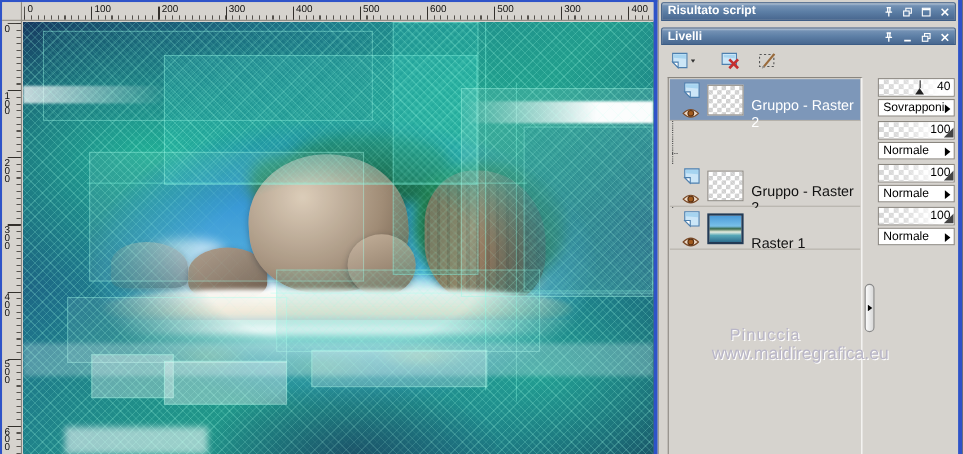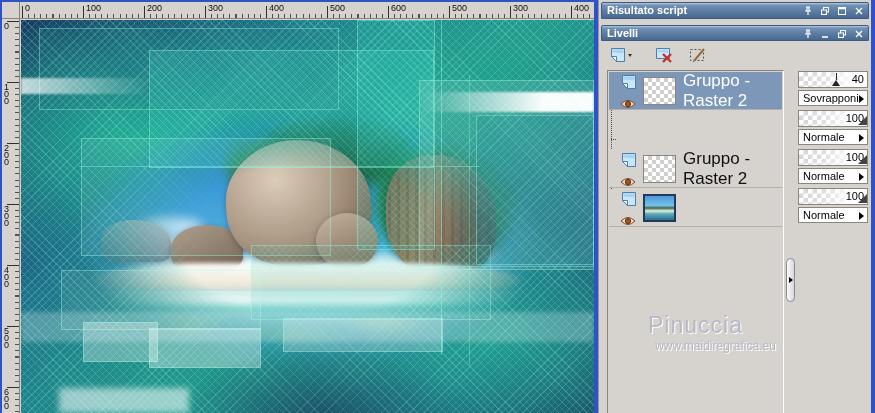--- a/index.html
+++ b/index.html
@@ -80,21 +80,21 @@
   .tool-sep{width:6px;}
 
   .layers-list{position:absolute;left:8px;top:70px;width:177px;bottom:0;background:#d6d3ce;
      border-top:1px solid #8a867f;border-left:1px solid #8a867f;border-right:1px solid #fff;}
   .layer-row{position:absolute;left:1px;right:1px;height:38px;border-bottom:1px solid #b5b1aa;background:#d6d3ce;}
   .layer-row.selected{background:#7d97b9;}
   .layer-row.selected .lname{color:#fff;}
   .lpage{position:absolute;left:10px;top:2px;}
   .leye{position:absolute;left:11px;top:23px;}
   .lthumb{position:absolute;left:34px;top:5px;width:33px;height:28px;border:1px solid #8a867f;background:#fff;}
-  .lname{position:absolute;left:74px;top:0;height:38px;display:flex;align-items:center;font-size:17px;color:#111;}
+  .lname{position:absolute;left:74px;top:12px;height:38px;display:flex;align-items:center;font-size:13px;color:#111;}
   .t-checker{background-color:#fff;background-image:
       linear-gradient(45deg,#cfcfcf 25%,transparent 25% 75%,#cfcfcf 75%),
       linear-gradient(45deg,#cfcfcf 25%,transparent 25% 75%,#cfcfcf 75%);
       background-size:8px 8px;background-position:0 0,4px 4px;}
   .t-pattern{background-color:#2f9e96;background-image:
       radial-gradient(circle at 50% 50%, #fff 22%, rgba(255,255,255,.55) 32%, rgba(255,255,255,0) 48%),
       repeating-conic-gradient(from 8deg, rgba(255,255,255,.85) 0deg 4deg, rgba(46,158,150,0) 4deg 24deg);}
   .t-photo{border:2px solid #223a55;background:linear-gradient(180deg,#4a9ad8 0%,#79c0e8 40%,#3a6a4a 50%,#e8eee0 62%,#58a8b8 75%,#2e6e8e 100%);}
   .grp-line{position:absolute;left:3px;top:28px;height:120px;border-left:1px dotted #4a4a4a;}
   .grp-stub{position:absolute;left:3px;width:5px;border-top:1px dotted #4a4a4a;}
@@ -114,22 +114,22 @@
   .op-val{position:absolute;right:3px;top:1px;font-size:11px;color:#000;}
   .op-handle{position:absolute;top:1px;width:9px;height:14px;}
   .op-handle .stem{position:absolute;left:4px;top:0;width:1px;height:7px;background:#222;}
   .op-handle .tri{position:absolute;left:0;top:7px;width:0;height:0;border-left:4px solid transparent;border-right:4px solid transparent;border-bottom:6px solid #222;}
   .op-corner{position:absolute;right:0;bottom:1px;width:0;height:0;border-bottom:9px solid #444;border-left:9px solid transparent;}
   .blend-field{position:absolute;left:0;width:70px;height:16px;background:#fff;border:1px solid #8a867f;font-size:11px;color:#000;line-height:14px;padding-left:4px;}
   .blend-arrow{position:absolute;right:3px;top:4px;width:0;height:0;border-left:5px solid #000;border-top:4px solid transparent;border-bottom:4px solid transparent;}
 
   .watermark{position:absolute;left:8px;width:177px;top:296px;text-align:center;color:#b9b6c8;
      text-shadow:1px 1px 0 rgba(255,255,255,.95);}
-  .wm-name{font-size:23px;letter-spacing:1px;margin-top:16px;}
-  .wm-url{font-size:12px;padding-left:40px;}
+  .wm-name{font-size:15px;letter-spacing:1px;}
+  .wm-url{font-size:16px;padding-left:40px;}
 </style>
 </head>
 <body>
 
 <div class="screen">
 
   <div class="canvas-window">
     <div class="ruler-corner"></div>
 
     <div class="ruler-top">
@@ -331,20 +331,21 @@
         <span class="lpage"><svg width="19" height="17" viewBox="0 0 19 17">
               <path d="M3.5 1.5h13v13h-8l-5-5z" fill="#cce6f7" stroke="#4d7fae"></path>
               <path d="M3.5 9.5h5v5z" fill="#fff" stroke="#4d7fae"></path>
               <path d="M4.5 2.5h11v4l-11-1z" fill="#a6d4f0"></path>
             </svg></span>
         <span class="leye"><svg width="16" height="10" viewBox="0 0 16 10">
               <path d="M1 5Q8 -2 15 5Q8 12 1 5Z" fill="#ecd9c6" stroke="#7a4a28"></path>
               <circle cx="8" cy="5" r="2.6" fill="#a05a1e" stroke="#5a3010"></circle>
             </svg></span>
         <span class="lthumb t-photo"></span>
+        <span class="lname">Raster 1</span>
       </div>
     </div>
 
     <div class="watermark">
       <div class="wm-name">Pinuccia</div>
       <div class="wm-url">www.maidiregrafica.eu</div>
     </div>
 
     <div class="splitter">
       <div class="split-handle">

